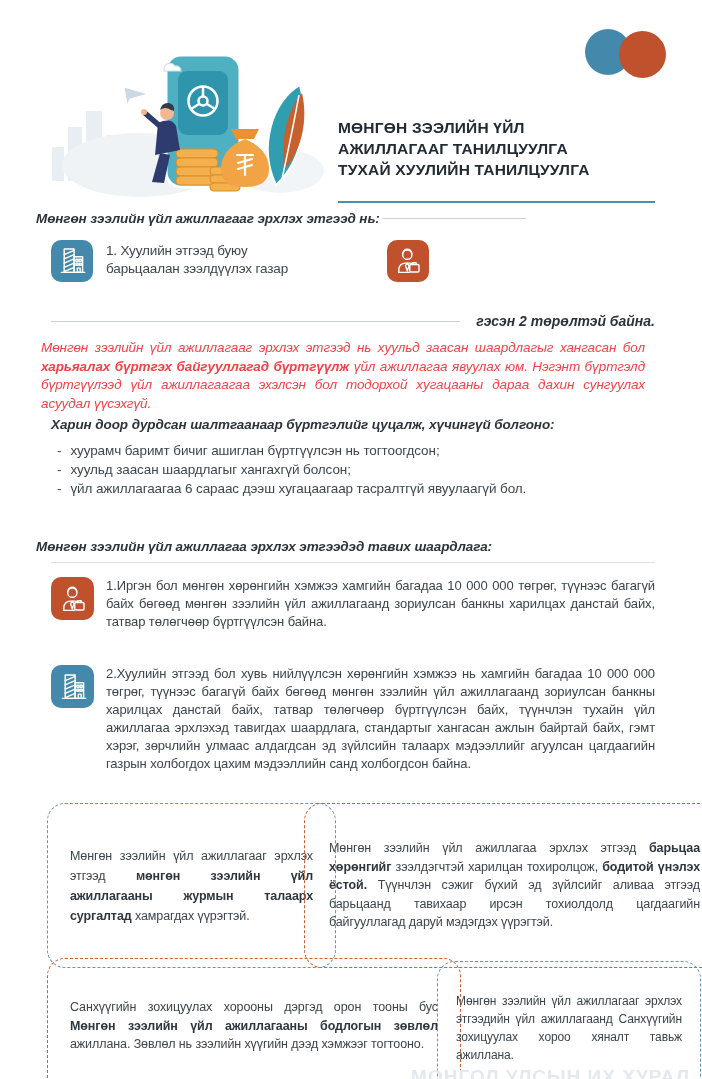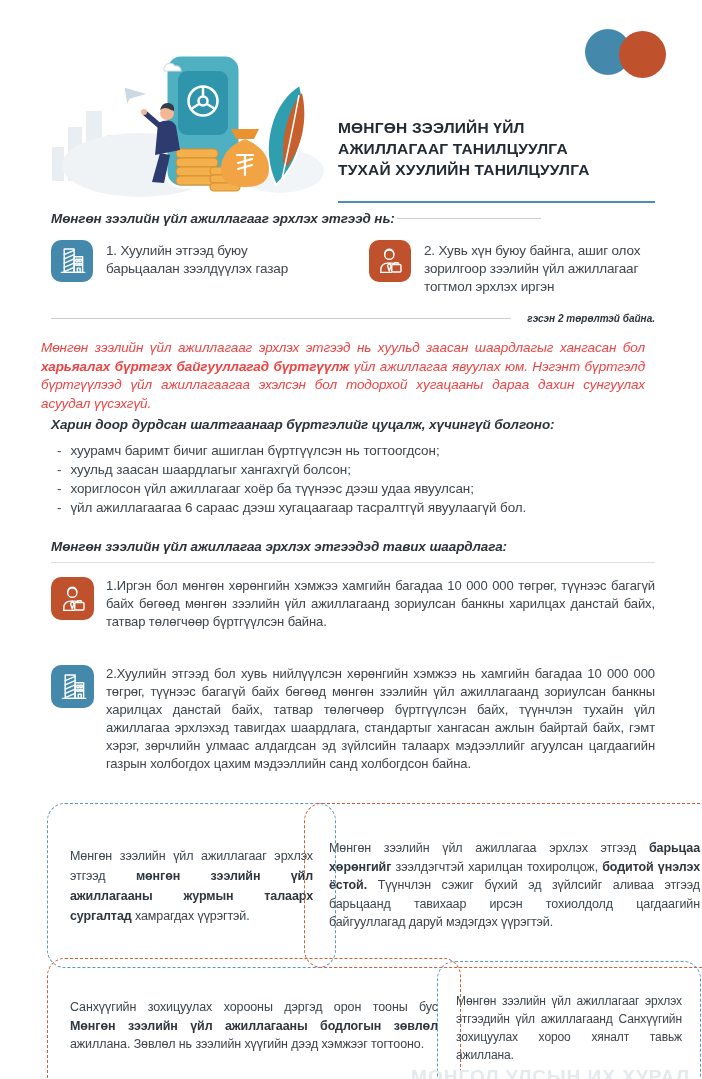--- a/index.html
+++ b/index.html
@@ -9,39 +9,39 @@
   }
   
   .circle{position:absolute;border-radius:50%;}
   .circle-blue{left:585px;top:8px;width:46px;height:46px;background:#4489ab;z-index:1;}
   .circle-red{left:619px;top:10px;width:47px;height:47px;background:#c0512d;z-index:2;}
   .hero{position:absolute;left:48px;top:26px;width:280px;height:155px;}
   .title{position:absolute;left:338px;top:96px;font-weight:bold;font-size:15.5px;
          line-height:21px;color:#222b33;letter-spacing:.2px;}
   .title-rule{position:absolute;left:338px;top:180px;width:317px;height:2px;background:#4a8fad;}
   
-  .h-row{position:absolute;left:51px;width:490px;display:flex;align-items:center;gap:2px;}
+  .h-row{position:absolute;left:36px;width:490px;display:flex;align-items:center;gap:2px;}
   .h-text{font-weight:bold;font-style:italic;font-size:13.5px;color:#2c343b;letter-spacing:-0.1px;white-space:nowrap;}
   .h-line{flex:1;height:1px;background:#c9cfd5;}
   
   .items-row{position:absolute;left:51px;top:219px;width:604px;display:flex;gap:40px;}
   .entity-item{display:flex;}
   .entity-item.first{width:268px;}
   .entity-item.second{flex:1;margin-left:28px;}
   .icon-box{width:42px;height:42px;border-radius:10px;flex:0 0 42px;display:flex;align-items:center;justify-content:center;}
   .icon-blue{background:#4489ab;}
   .icon-red{background:#c0512d;}
   .icon-svg{width:34px;height:34px;}
   .entity-text{margin-left:13px;font-size:13.5px;line-height:18px;letter-spacing:-0.15px;color:#3e464e;padding-top:2px;}
   .entity-item.first .entity-text{width:195px;}
   .entity-item.second .entity-text{width:256px;}
   
   .summary-row{position:absolute;left:51px;top:292px;width:604px;display:flex;align-items:center;}
   .summary-row .h-line{margin-right:16px;}
-  .summary-label{font-weight:bold;font-style:italic;font-size:10px;color:#2c343b;white-space:nowrap;}
+  .summary-label{font-weight:bold;font-style:italic;font-size:14px;color:#2c343b;white-space:nowrap;}
   
   .reg-par{position:absolute;left:41px;top:318px;width:604px;font-style:italic;
            font-size:13.5px;line-height:18.5px;text-align:justify;letter-spacing:-0.1px;color:#ef4444;}
   .cancel-head{position:absolute;left:51px;top:396px;font-weight:bold;font-style:italic;
                font-size:13.5px;color:#2c343b;letter-spacing:-0.1px;}
   .bullets{position:absolute;left:57px;top:420px;width:590px;font-size:13.5px;line-height:19px;letter-spacing:-0.1px;}
   .bullet{display:flex;text-align:center;}
   .bullet::before{content:"-";margin-right:9px;}
   
   .req-rule{position:absolute;left:51px;top:541px;width:604px;height:1px;background:#dbe0e5;}
@@ -175,36 +175,34 @@
           </svg>
       </span>
       <span class="entity-text">1. Хуулийн этгээд буюу барьцаалан зээлдүүлэх газар</span>
     </div>
     <div class="entity-item second">
       <span class="icon-box icon-red">
         <svg class="icon-svg" viewBox="0 0 48 48">
             <use href="#sym-person"></use>
           </svg>
       </span>
-      <span class="entity-text">2. Хувь хүн буюу байнга, ашиг олох зорилгоор зээлийн үйл ажиллагааг тогтмол эрхлэх иргэн</span>
     </div>
   </div>
 
   <div class="summary-row">
     <span class="h-line"></span>
     <span class="summary-label">гэсэн 2 төрөлтэй байна.</span>
   </div>
 
   <div class="reg-par"><span>Мөнгөн зээлийн үйл ажиллагааг эрхлэх этгээд нь хуульд заасан шаардлагыг хангасан бол </span><b>харьяалах бүртгэх байгууллагад бүртгүүлж</b><span> үйл ажиллагаа явуулах юм. Нэгэнт бүртгэлд бүртгүүлээд үйл ажиллагаагаа эхэлсэн бол тодорхой хугацааны дараа дахин сунгуулах асуудал үүсэхгүй.</span></div>
 
   <div class="cancel-head">Харин доор дурдсан шалтгаанаар бүртгэлийг цуцалж, хүчингүй болгоно:</div>
   <div class="bullets">
     <div class="bullet">хуурамч баримт бичиг ашиглан бүртгүүлсэн нь тогтоогдсон;</div>
     <div class="bullet">хуульд заасан шаардлагыг хангахгүй болсон;</div>
-    <div class="bullet">хориглосон үйл ажиллагааг хоёр ба түүнээс дээш удаа явуулсан;</div>
     <div class="bullet">үйл ажиллагаагаа 6 сараас дээш хугацаагаар тасралтгүй явуулаагүй бол.</div>
   </div>
 
   <div class="h-row" style="top:518px;width:604px;">
     <span class="h-text">Мөнгөн зээлийн үйл ажиллагаа эрхлэх этгээдэд тавих шаардлага:</span>
   </div>
   <div class="req-rule"></div>
 
   <div class="req-item req1">
     <span class="req-icon icon-red">

